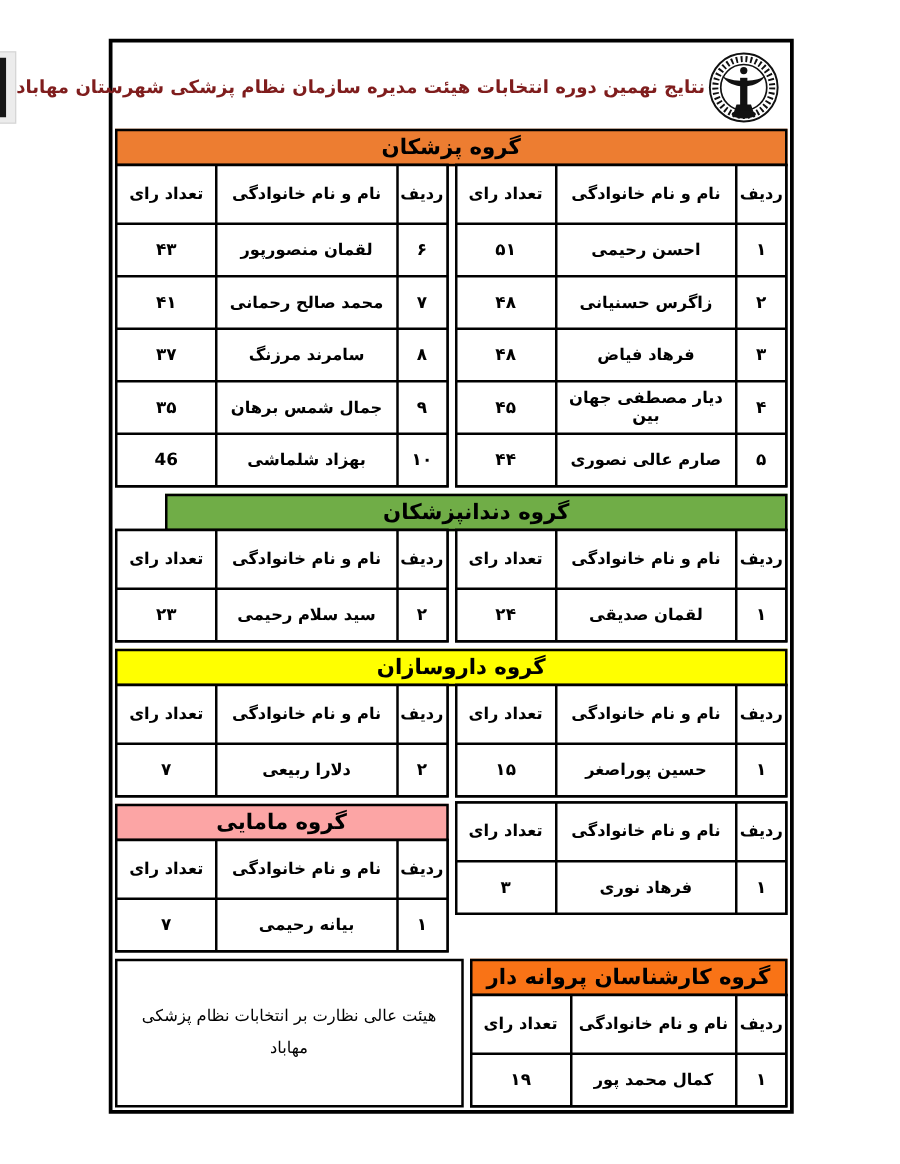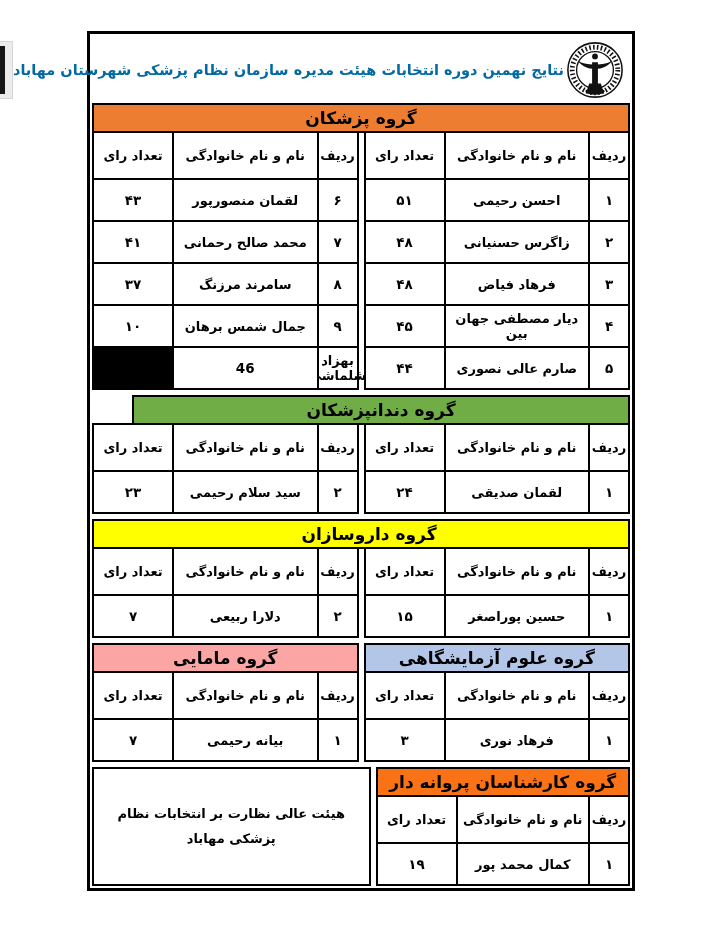--- a/index.html
+++ b/index.html
@@ -13,21 +13,21 @@
     border:3px solid #000; background:#fff; padding:2px;
     direction:rtl;
   }
   
   .doc-header {
     height:67px; display:flex; align-items:center; background:#fff;
     padding:0 4px;
   }
   .doc-title {
     flex:1; text-align:center; font-weight:bold; font-size:14.5px;
-    color:#0369a1; white-space:nowrap; letter-spacing:0;
+    color:#7f1d1d; white-space:nowrap; letter-spacing:0;
   }
   .logo-box { flex:0 0 auto; display:flex; align-items:center; justify-content:center; }
   .logo-right-wrap { width:62px; height:62px; }
   .logo-left-wrap {
     width:64px; height:58px; background:#ececec; border:1px solid #d6d6d6;
     display:flex; align-items:center; justify-content:center;
   }
   
   .section { margin-top:0; }
   .section + .section, .two-col { margin-top:5px; }
@@ -52,21 +52,21 @@
     font-weight:bold; color:#000; padding:0 3px; text-align:center;
   }
   .hcell { height:45px; font-size:13px; }
   .dcell { height:40px; font-size:13px; }
   .num { font-size:13.5px; }
   .two-col { display:flex; gap:5px; align-items:stretch; }
   .two-col > .subsection, .two-col > .supervision-box { flex:1; min-width:0; }
   .subsection .halves { display:block; }
   .supervision-box {
     border:2px solid #000; background:#fff; display:flex; align-items:center;
-    justify-content:center; text-align:center; font-weight:bold; font-size:13px;
+    justify-content:center; text-align:center; font-weight:normal; font-size:13px;
     padding:6px 10px; line-height:1.9;
   }
   svg { display:block; }
 </style>
 </head>
 <body>
 
 <div class="page">
   <div class="doc">
 
@@ -128,20 +128,21 @@
           <div class="dcell">لقمان منصورپور</div>
           <div class="dcell num">۴۳</div>
           <div class="dcell num">۷</div>
           <div class="dcell">محمد صالح رحمانی</div>
           <div class="dcell num">۴۱</div>
           <div class="dcell num">۸</div>
           <div class="dcell">سامرند مرزنگ</div>
           <div class="dcell num">۳۷</div>
           <div class="dcell num">۹</div>
           <div class="dcell">جمال شمس برهان</div>
+          <div class="dcell num">۳۵</div>
           <div class="dcell num">۱۰</div>
           <div class="dcell">بهزاد شلماشی</div>
           <div class="dcell num">46</div>
         </div>
       </div>
     </div>
 
     <div class="section">
       <div class="band band-dentists">گروه دندانپزشکان</div>
       <div class="halves">
@@ -181,21 +182,20 @@
           <div class="hcell">تعداد رای</div>
           <div class="dcell num">۲</div>
           <div class="dcell">دلارا ربیعی</div>
           <div class="dcell num">۷</div>
         </div>
       </div>
     </div>
 
     <div class="two-col">
       <div class="subsection">
-        <div class="band band-laboratory">گروه علوم آزمایشگاهی</div>
         <div class="halves">
           <div class="half">
             <div class="hcell">ردیف</div>
             <div class="hcell">نام و نام خانوادگی</div>
             <div class="hcell">تعداد رای</div>
             <div class="dcell num">۱</div>
             <div class="dcell">فرهاد نوری</div>
             <div class="dcell num">۳</div>
           </div>
         </div>

